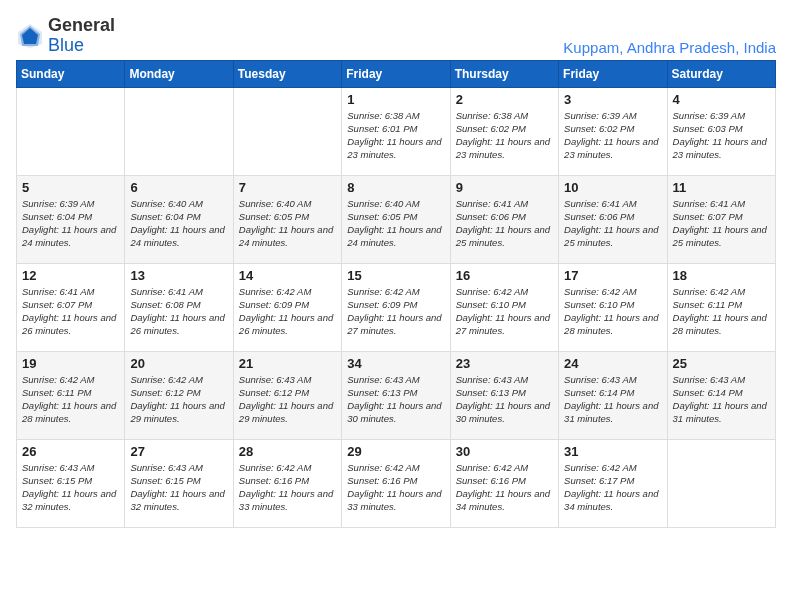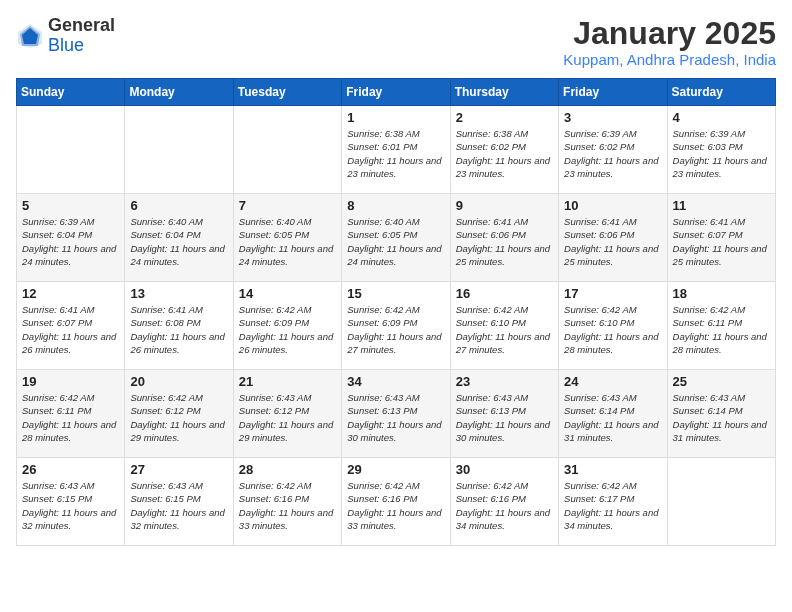--- a/index.html
+++ b/index.html
@@ -6,22 +6,22 @@
     body {
       font-family: Arial, sans-serif;
       background: #fff;
       width: 792px;
       min-height: 612px;
       padding: 16px;
     }
     .header {
       display: flex;
       justify-content: space-between;
-      align-items: flex-start;
-      margin-bottom: 10px;
+      align-items: flex-end;
+      margin-bottom: 4px;
     }
     .logo {
       display: flex;
       align-items: center;
       gap: 4px;
     }
     .logo-text {
       display: flex;
       flex-direction: column;
       line-height: 1.1;
@@ -106,21 +106,20 @@
       <polygon points="14,2 26,10 26,22 14,26 2,22 2,10" fill="#1565c0" opacity="0.15"></polygon>
       <polygon points="14,4 24,12 22,24 14,24 6,24 4,12" fill="#1565c0" opacity="0.4"></polygon>
       <polygon points="14,6 22,13 20,22 14,22 8,22 6,13" fill="#1565c0"></polygon>
     </svg>
     <div class="logo-text">
       <span class="logo-general">General</span>
       <span class="logo-blue">Blue</span>
     </div>
   </div>
   <div class="title-block">
-    <div class="month-title">January 2025</div>
     <div class="location">Kuppam, Andhra Pradesh, India</div>
   </div>
 </div>
 
 <table class="calendar">
   <thead>
     <tr>
     <th>Sunday</th>
         <th>Monday</th>
         <th>Tuesday</th>

